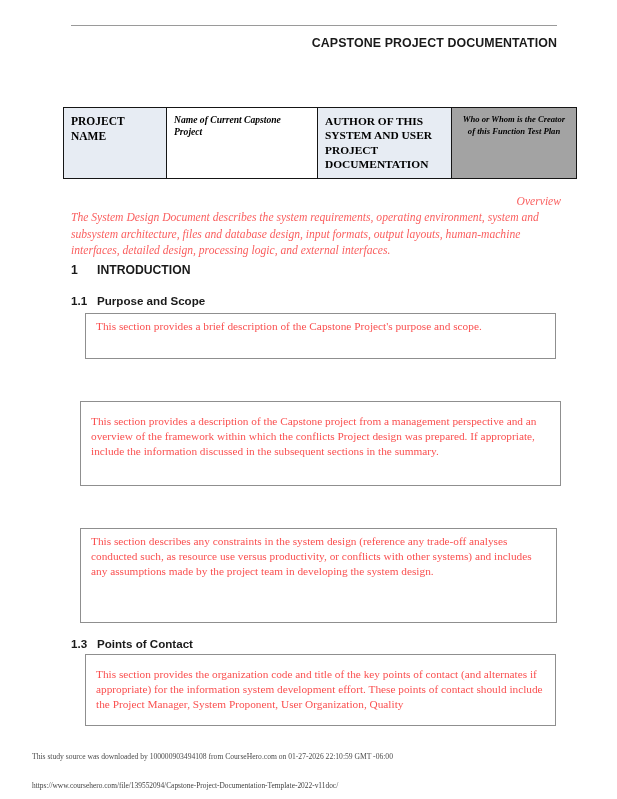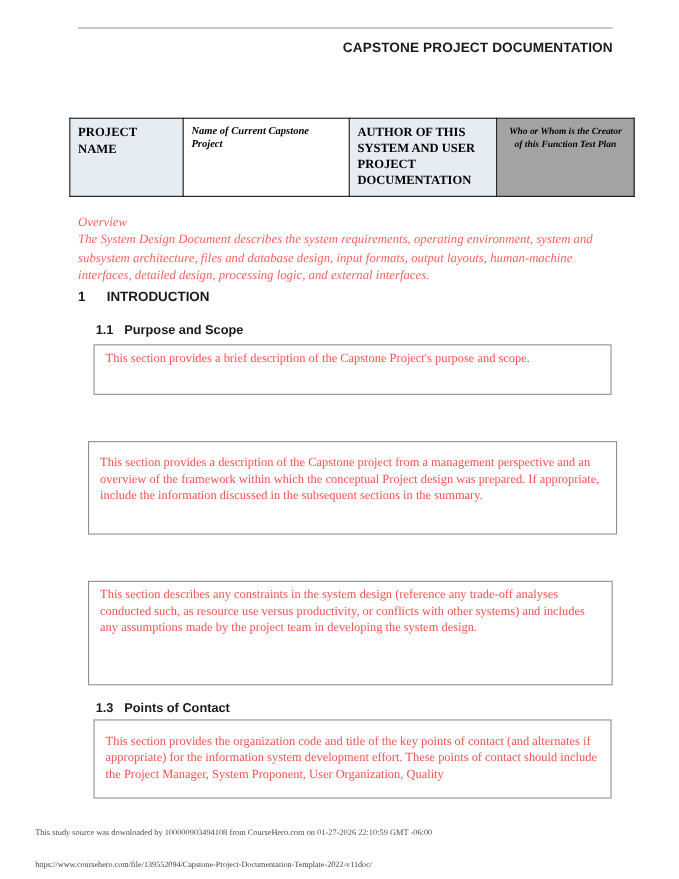--- a/index.html
+++ b/index.html
@@ -121,39 +121,38 @@
     position: absolute;
     left: 71px;
     top: 194px;
     width: 490px;
     font-family: "Liberation Serif", serif;
     font-style: italic;
     font-size: 11.6px;
     line-height: 1.42;
     color: #fa5f5f;
   }
-  .overview .ov-lead { display: block; }
+  .overview .ov-lead { display: block; text-align: right; }
 
   
   .h1 {
     position: absolute;
     font-family: "Liberation Sans", sans-serif;
     font-size: 12.2px;
     font-weight: bold;
     color: #1a1a1a;
   }
   .h1 .num { display: inline-block; width: 26px; }
 
   .h2 {
     position: absolute;
     font-family: "Liberation Sans", sans-serif;
     font-size: 11.6px;
     font-weight: bold;
     color: #1a1a1a;
-    margin-left: 16px;
   }
   .h2 .num { display: inline-block; width: 26px; }
 
   .h3 {
     position: absolute;
     font-family: "Liberation Sans", sans-serif;
     font-size: 11.2px;
     font-weight: normal;
     color: #1a1a1a;
   }
@@ -225,21 +224,21 @@
 
   <div class="h1" style="left:71px; top:263px;">
     <span class="num">1</span><span>INTRODUCTION</span>
   </div>
 
   <div class="h2" style="left:71px; top:294px;">
     <span class="num">1.1</span><span>Purpose and Scope</span>
   </div>
   <div class="redbox" id="box-11">This section provides a brief description of the Capstone Project's purpose and scope.</div>
 
-  <div class="redbox" id="box-12">This section provides a description of the Capstone project from a management perspective and an overview of the framework within which the conceptual Project design was prepared. If appropriate, include the information discussed in the subsequent sections in the summary.</div>
+  <div class="redbox" id="box-12">This section provides a description of the Capstone project from a management perspective and an overview of the framework within which the conflicts Project design was prepared. If appropriate, include the information discussed in the subsequent sections in the summary.</div>
 
   <div class="redbox" id="box-121">This section describes any constraints in the system design (reference any trade-off analyses conducted such, as resource use versus productivity, or conflicts with other systems) and includes any assumptions made by the project team in developing the system design.</div>
 
   <div class="h2" style="left:71px; top:637px;">
     <span class="num">1.3</span><span>Points of Contact</span>
   </div>
   <div class="redbox" id="box-13">This section provides the organization code and title of the key points of contact (and alternates if appropriate) for the information system development effort.  These points of contact should include the Project Manager, System Proponent, User Organization, Quality</div>
 
 </div>
 

